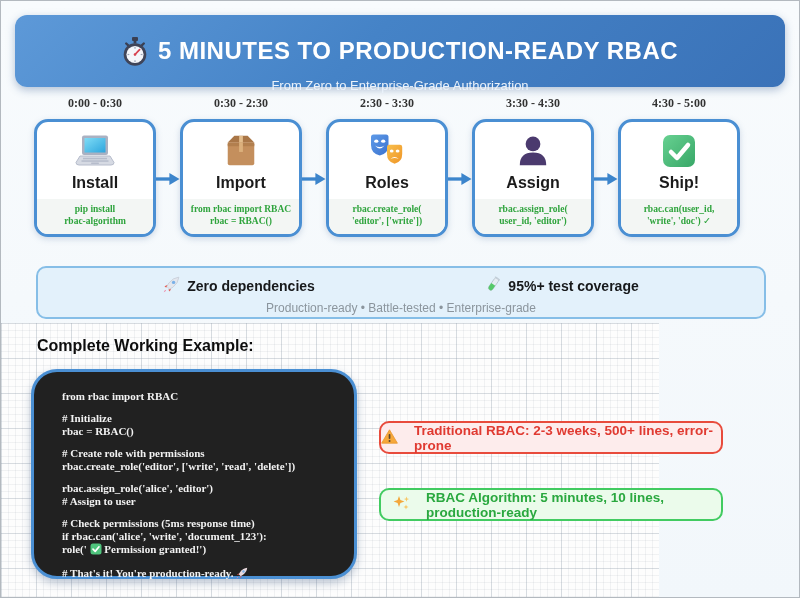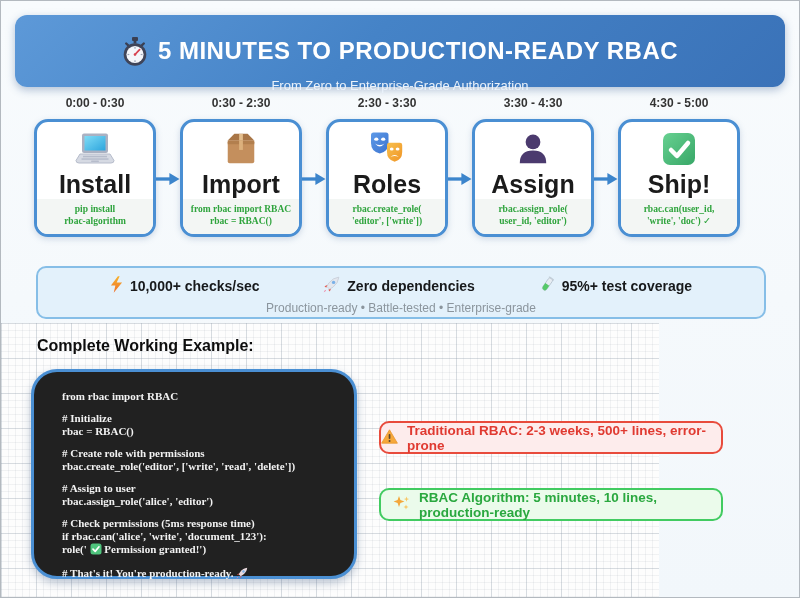--- a/index.html
+++ b/index.html
@@ -16,29 +16,29 @@
     background:linear-gradient(135deg,#5d99d8 0%,#4583c7 45%,#3a72b8 100%);
     box-shadow:0 3px 8px rgba(45,85,140,.35);
     color:#fff; text-align:center;
   }
   .banner-title-row { display:flex; justify-content:center; gap:10px; margin-top:22px; }
   .banner-title { font-size:24px; font-weight:bold; letter-spacing:.5px; }
   .banner-subtitle { margin-top:7px; font-size:13px; color:#eaf2fb; }
   
   .timeline { position:absolute; left:33px; top:95px; display:flex; align-items:flex-start; }
   .step-col { width:122px; display:flex; flex-direction:column; align-items:center; }
-  .step-time { font-size:12px; font-weight:bold; color:#333; height:14px; }
+  .step-time { font-size:12px; font-weight:bold; color:#333; height:14px;font-family:Liberation Serif, serif; }
   .step-card {
     margin-top:9px; width:122px; height:118px; box-sizing:border-box;
     background:#fff; border:3px solid #4a8fd3; border-radius:14px;
     display:flex; flex-direction:column; overflow:hidden;
     box-shadow:0 2px 6px rgba(100,130,170,.28);
   }
   .step-icon { height:44px; margin-top:7px; display:flex; align-items:center; justify-content:center; }
-  .step-title { text-align:center; font-size:25px; font-weight:bold; color:#1b1b1b; margin-top:1px; }
+  .step-title { text-align:center; font-size:16px; font-weight:bold; color:#1b1b1b; margin-top:1px; }
   .step-code {
     margin-top:auto; background:#f3f6f4; padding:4px 2px 6px;
     font-family:"Liberation Serif","DejaVu Sans",serif; font-weight:bold;
     font-size:9.5px; line-height:1.32; color:#2fa43d; text-align:center; white-space:pre;
   }
   .arrow-cell { width:24px; display:flex; justify-content:center; margin-top:75px; }
   
   .stats-bar {
     position:absolute; left:35px; top:265px; width:730px; height:53px; box-sizing:border-box;
     background:#e3f1fb; border:2px solid #86bee7; border-radius:10px;
@@ -66,21 +66,21 @@
   }
   .code-line {
     font-family:"Liberation Serif","DejaVu Sans",serif; font-weight:bold;
     font-size:11px; line-height:13px; color:#f2f2f2; white-space:pre;
   }
   .code-gap { height:9px; }
   .inline-icon { vertical-align:-2px; }
   
   .compare-box {
     position:absolute; left:378px; width:344px; height:33px; box-sizing:border-box;
-    display:flex; align-items:center; justify-content:center; gap:9px;
+    display:flex; align-items:center; justify-content:center; gap:16px;
     border-radius:10px; font-size:13.5px; font-weight:bold;
   }
   .warn-box { top:98px; background:#fdecec; border:2px solid #e84b3c; color:#e03a31; }
   .good-box { top:165px; background:#ebfbeb; border:2px solid #42cb61; color:#2aa83f;padding-left:12px; }
 </style>
 </head>
 <body>
 
 <div class="frame">
 
@@ -240,34 +240,20 @@
         <div class="step-title">Ship!</div>
         <div class="step-code"><span>rbac.can(user_id,</span><br><span>'write', 'doc') ✓</span></div>
       </div>
     </div>
   </div>
 
   <div class="stats-bar">
     <div class="stats-row">
       <div class="stat">
         <span>
-          <svg width="13" height="17" viewBox="0 0 14 18">
-            <defs>
-                <linearGradient id="blt" x1="0" y1="0" x2="0" y2="1">
-                  <stop offset="0" stop-color="#f7b32b"></stop>
-                  <stop offset="1" stop-color="#ee6f2d"></stop>
-                </linearGradient>
-              </defs>
-            <path d="M8.5 0 L1 10.2 H5.8 L4 18 L13 6.8 H7.2 L10.4 0 Z" fill="url(#blt)"></path>
-          </svg>
-        </span>
-        <span>10,000+ checks/sec</span>
-      </div>
-      <div class="stat">
-        <span>
           <svg width="17" height="17" viewBox="0 0 18 18">
             <path d="M16.8 1.2 Q10.5 1.8 6.2 7.4 L4 11 L7 14 L10.6 11.8 Q16.2 7.5 16.8 1.2 Z" fill="#e3e7ee" stroke="#c3cad4" stroke-width="0.8"></path>
             <circle cx="11.2" cy="6.8" r="1.8" fill="#7ab1e8"></circle>
             <path d="M4.6 9.6 L1.6 10.8 L3.4 12.4 Z" fill="#e2584f"></path>
             <path d="M8.4 13.4 L7.2 16.4 L5.6 14.6 Z" fill="#e2584f"></path>
             <path d="M3.4 14.6 Q1.4 15 0.8 17.2 Q3 16.6 3.4 14.6 Z" fill="#ef7fa0"></path>
           </svg>
         </span>
         <span>Zero dependencies</span>
       </div>
@@ -292,22 +278,22 @@
 
     <div class="code-block">
       <div class="code-line">from rbac import RBAC</div>
       <div class="code-gap"></div>
       <div class="code-line"># Initialize</div>
       <div class="code-line">rbac = RBAC()</div>
       <div class="code-gap"></div>
       <div class="code-line"># Create role with permissions</div>
       <div class="code-line">rbac.create_role('editor', ['write', 'read', 'delete'])</div>
       <div class="code-gap"></div>
+      <div class="code-line">rbac.assign_role('alice', 'editor')</div>
       <div class="code-line"># Assign to user</div>
-      <div class="code-line">rbac.assign_role('alice', 'editor')</div>
       <div class="code-gap"></div>
       <div class="code-line"># Check permissions (5ms response time)</div>
       <div class="code-line">if rbac.can('alice', 'write', 'document_123'):</div>
       <div class="code-line"><span>role(' </span><span class="inline-icon"><svg width="12" height="12" viewBox="0 0 12 12">
               <rect x="0.5" y="0.5" width="11" height="11" rx="2.5" fill="#4fc47d"></rect>
               <path d="M3 6.2 L5.2 8.4 L9 3.8" stroke="#fff" stroke-width="1.7" fill="none" stroke-linecap="round" stroke-linejoin="round"></path>
             </svg></span><span> Permission granted!')</span></div>
       <div class="code-gap"></div>
       <div class="code-line"><span># That's it! You're production-ready. </span><span class="inline-icon"><svg width="12" height="12" viewBox="0 0 18 18">
               <path d="M16.8 1.2 Q10.5 1.8 6.2 7.4 L4 11 L7 14 L10.6 11.8 Q16.2 7.5 16.8 1.2 Z" fill="#e8d9dd"></path>

